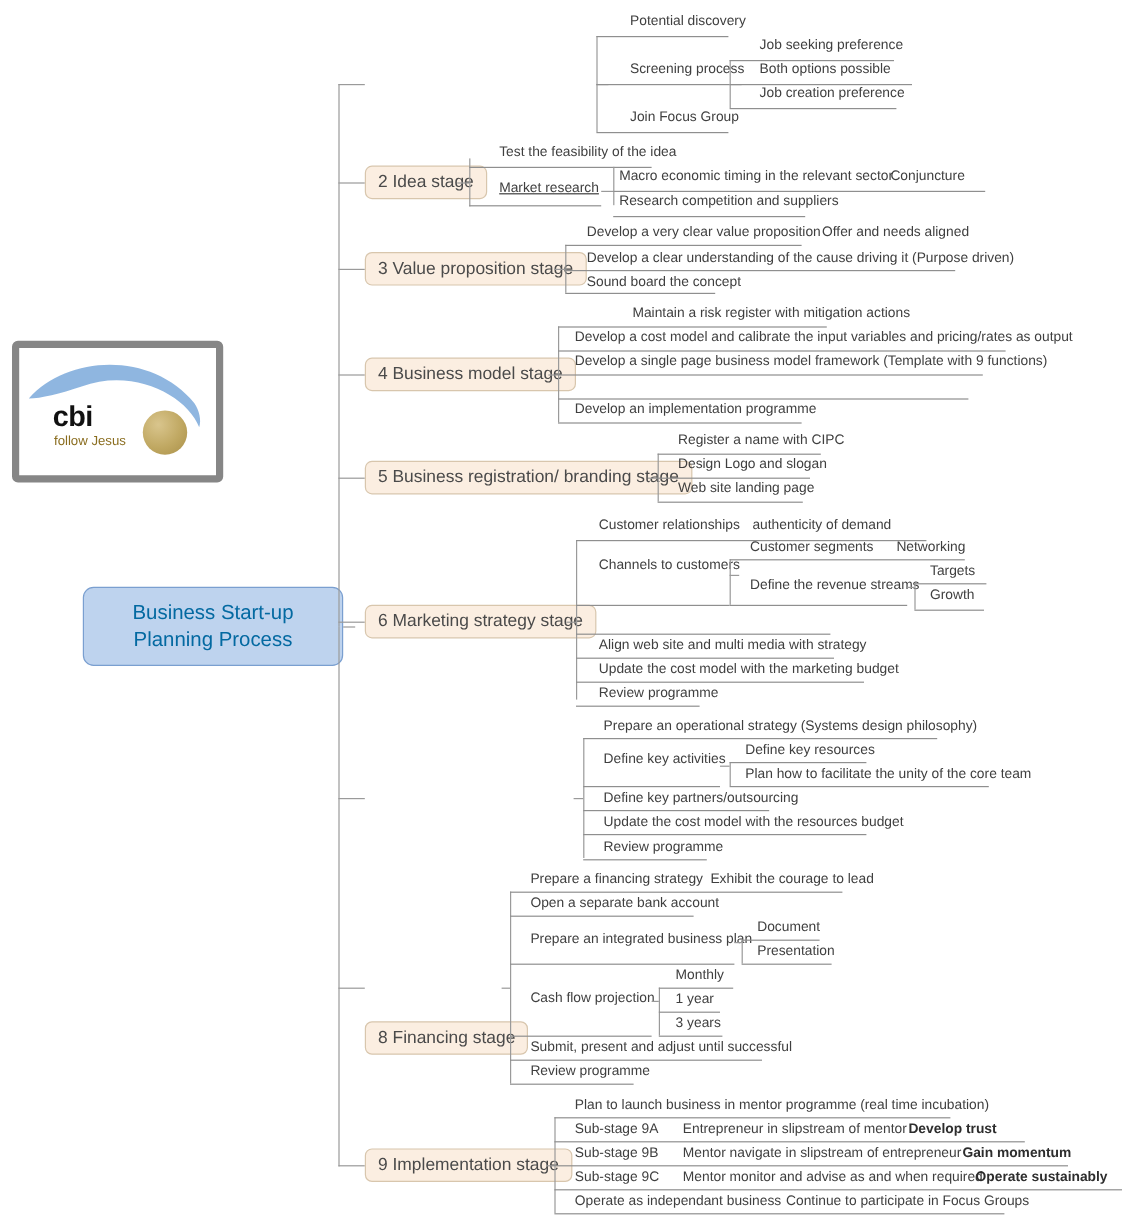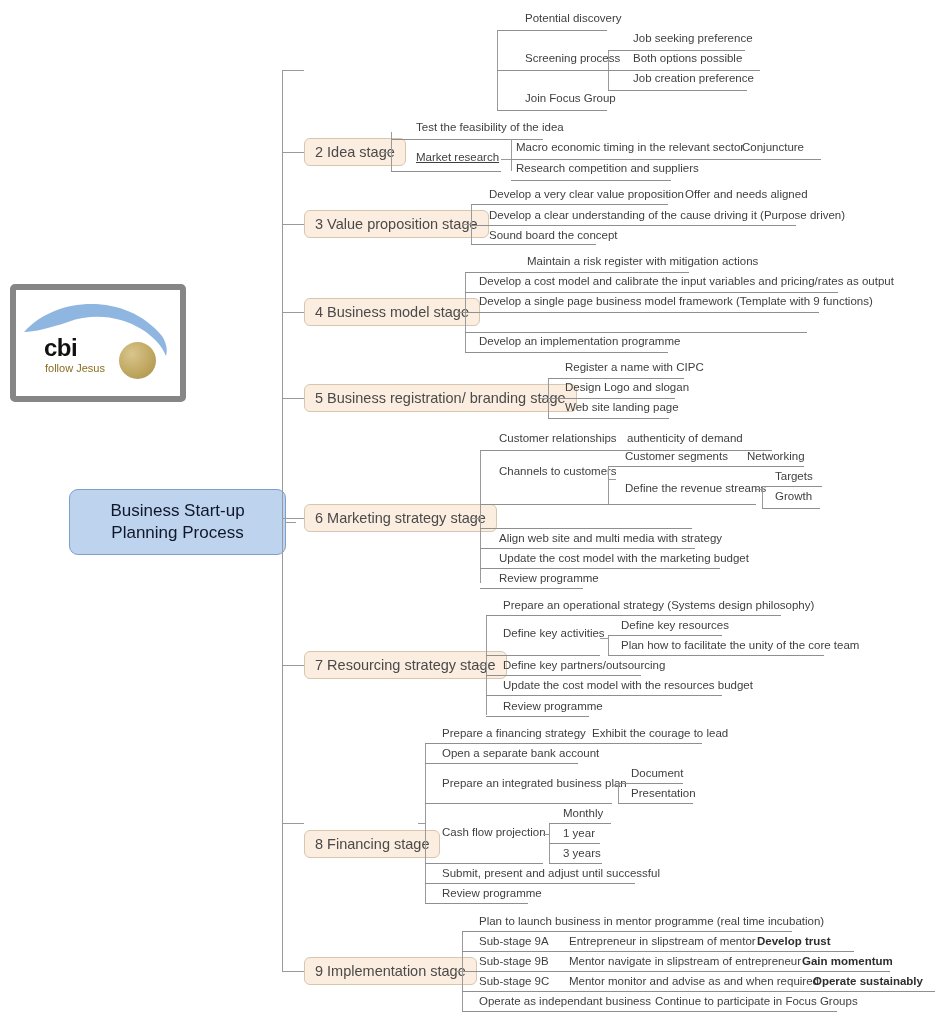--- a/index.html
+++ b/index.html
@@ -15,21 +15,21 @@
       color:#111111;letter-spacing:-0.5px;line-height:1;font-family:"Liberation Sans",sans-serif;}
   .logo-sub{position:absolute;left:29px;top:72px;font-size:11px;color:#8a6d1f;
       font-family:"Liberation Sans",sans-serif;}
   .logo-dot{position:absolute;left:103px;top:52px;width:37px;height:37px;border-radius:50%;
       background:radial-gradient(circle at 35% 32%, #d9c58d 0%, #c0a862 55%, #a98f48 100%);}
 
   
   .center-node{position:absolute;left:69px;top:489px;width:217px;height:66px;
       background:#bed3ee;border:1px solid #7a9fd0;border-radius:9px;box-sizing:border-box;
       display:flex;align-items:center;justify-content:center;text-align:center;
-      font-size:17px;color:#0f172a;line-height:1.32;}
+      font-size:17px;color:#0369a1;line-height:1.32;}
 
   
   .stage{position:absolute;background:#fbeee1;border:1px solid #d8c6ad;border-radius:6px;
       box-sizing:border-box;height:28px;display:flex;align-items:center;
       padding:0 10px;font-size:14.5px;color:#4a4a4a;white-space:nowrap;}
 
   
   .leaf{position:absolute;box-sizing:border-box;white-space:nowrap;
       font-size:11.5px;color:#3f3f3f;padding:0 5px 2px 5px;line-height:15px;height:17px;}
   .leaf.b{font-weight:bold;color:#2d2d2d;}
@@ -171,21 +171,20 @@
   <div class="ul" style="left:762px;top:508px;width:58px;"></div>
 
   <div class="ul" style="left:480px;top:528px;width:212px;"></div>
   <div class="leaf" style="left:494px;top:531px;">Align web site and multi media with strategy</div>
   <div class="ul" style="left:480px;top:548px;width:215px;"></div>
   <div class="leaf" style="left:494px;top:551px;">Update the cost model with the marketing budget</div>
   <div class="ul" style="left:480px;top:568px;width:240px;"></div>
   <div class="leaf" style="left:494px;top:571px;">Review programme</div>
   <div class="ul" style="left:480px;top:588px;width:103px;"></div>
 
-  <div class="stage" style="left:304px;top:651px;">7 Resourcing strategy stage</div>
   <div class="h" style="left:478px;top:665px;width:8px;"></div>
   <div class="v" style="left:486px;top:615px;height:100px;"></div>
   <div class="leaf" style="left:498px;top:598px;">Prepare an operational strategy (Systems design philosophy)</div>
   <div class="ul" style="left:486px;top:615px;width:295px;"></div>
   <div class="leaf" style="left:498px;top:626px;">Define key activities</div>
   <div class="ul" style="left:486px;top:655px;width:114px;"></div>
 
   <div class="h" style="left:600px;top:638px;width:8px;"></div>
   <div class="v" style="left:608px;top:635px;height:20px;"></div>
   <div class="leaf" style="left:616px;top:618px;">Define key resources</div>
@@ -193,21 +192,21 @@
   <div class="leaf" style="left:616px;top:638px;">Plan how to facilitate the unity of the core team</div>
   <div class="ul" style="left:608px;top:655px;width:216px;"></div>
 
   <div class="leaf" style="left:498px;top:658px;">Define key partners/outsourcing</div>
   <div class="ul" style="left:486px;top:675px;width:155px;"></div>
   <div class="leaf" style="left:498px;top:678px;">Update the cost model with the resources budget</div>
   <div class="ul" style="left:486px;top:695px;width:236px;"></div>
   <div class="leaf" style="left:498px;top:699px;">Review programme</div>
   <div class="ul" style="left:486px;top:716px;width:103px;"></div>
 
-  <div class="stage" style="left:304px;top:830px;">8 Financing stage</div>
+  <div class="stage" style="left:304px;top:851px;">8 Financing stage</div>
   <div class="h" style="left:418px;top:823px;width:7px;"></div>
   <div class="v" style="left:425px;top:743px;height:160px;"></div>
   <div class="leaf" style="left:437px;top:726px;">Prepare a financing strategy</div>
   <div class="ul" style="left:425px;top:743px;width:277px;"></div>
   <div class="leaf" style="left:587px;top:726px;">Exhibit the courage to lead</div>
   <div class="leaf" style="left:437px;top:746px;">Open a separate bank account</div>
   <div class="ul" style="left:425px;top:763px;width:153px;"></div>
   <div class="leaf" style="left:437px;top:776px;">Prepare an integrated business plan</div>
   <div class="ul" style="left:425px;top:803px;width:187px;"></div>
 

